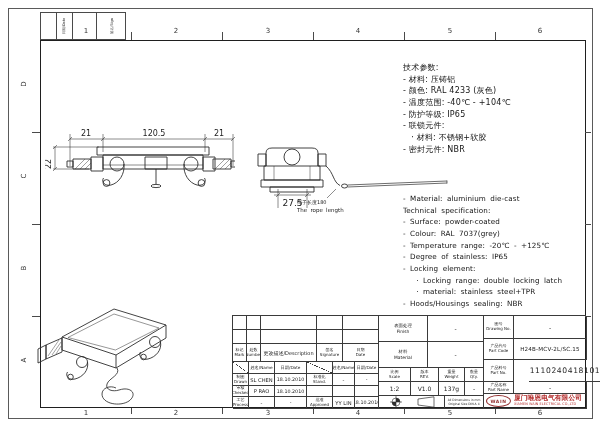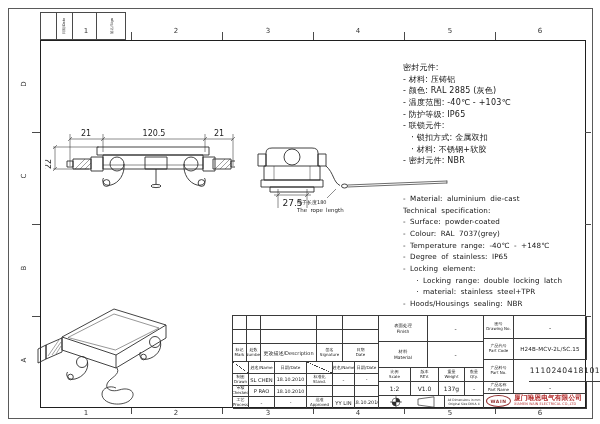--- a/index.html
+++ b/index.html
@@ -162,37 +162,36 @@
       <path d="M132.5,49 C134,57 128,64 120,66 C114,67.5 110,63 112.5,59"></path>
       <circle cx="115.5" cy="64" r="2.8"></circle>
       <circle cx="54" cy="69" r="5.5"></circle>
       <path d="M59.5,69 C61,77 55,84 47,86 C41,87.5 37,83 39.5,79"></path>
       <circle cx="42.5" cy="84" r="2.8"></circle>
       <path d="M89,75 C93,82 81,85 79,91 C77,97 85,99 91,97 C103,93 110,101 101,108 C92,114 74,111 74,101 C74,95 82,92 88,95" stroke-width="0.85"></path>
     </g>
   </svg>
 
   <div class="abs" style="left:403px;top:62px">
-    <div class="spec-line">密封元件:</div>
+    <div class="spec-line">技术参数:</div>
     <div class="spec-line">- 材料: 压铸铝</div>
-    <div class="spec-line">- 颜色: RAL 2885 (灰色)</div>
-    <div class="spec-line">- 温度范围: -40℃ - +103℃</div>
+    <div class="spec-line">- 颜色: RAL 4233 (灰色)</div>
+    <div class="spec-line">- 温度范围: -40℃ - +104℃</div>
     <div class="spec-line">- 防护等级: IP65</div>
     <div class="spec-line">- 联锁元件:</div>
-    <div class="spec-line">   · 锁扣方式: 金属双扣</div>
     <div class="spec-line">   · 材料: 不锈钢+软胶</div>
     <div class="spec-line">- 密封元件: NBR</div>
   </div>
 
   <div class="abs" style="left:403px;top:193px">
     <div class="spec-line en">- Material: aluminium die-cast</div>
     <div class="spec-line en">Technical specification:</div>
     <div class="spec-line en">- Surface: powder-coated</div>
     <div class="spec-line en">- Colour: RAL 7037(grey)</div>
-    <div class="spec-line en">- Temperature range: -40℃ - +148℃</div>
+    <div class="spec-line en">- Temperature range: -20℃ - +125℃</div>
     <div class="spec-line en">- Degree of stainless: IP65</div>
     <div class="spec-line en">- Locking element:</div>
     <div class="spec-line en">   · Locking range: double locking latch</div>
     <div class="spec-line en">   · material: stainless steel+TPR</div>
     <div class="spec-line en">- Hoods/Housings sealing: NBR</div>
   </div>
 
   <div class="abs tb">
 
     <div class="c" style="left:0;top:0;width:14px;height:14px"></div>

